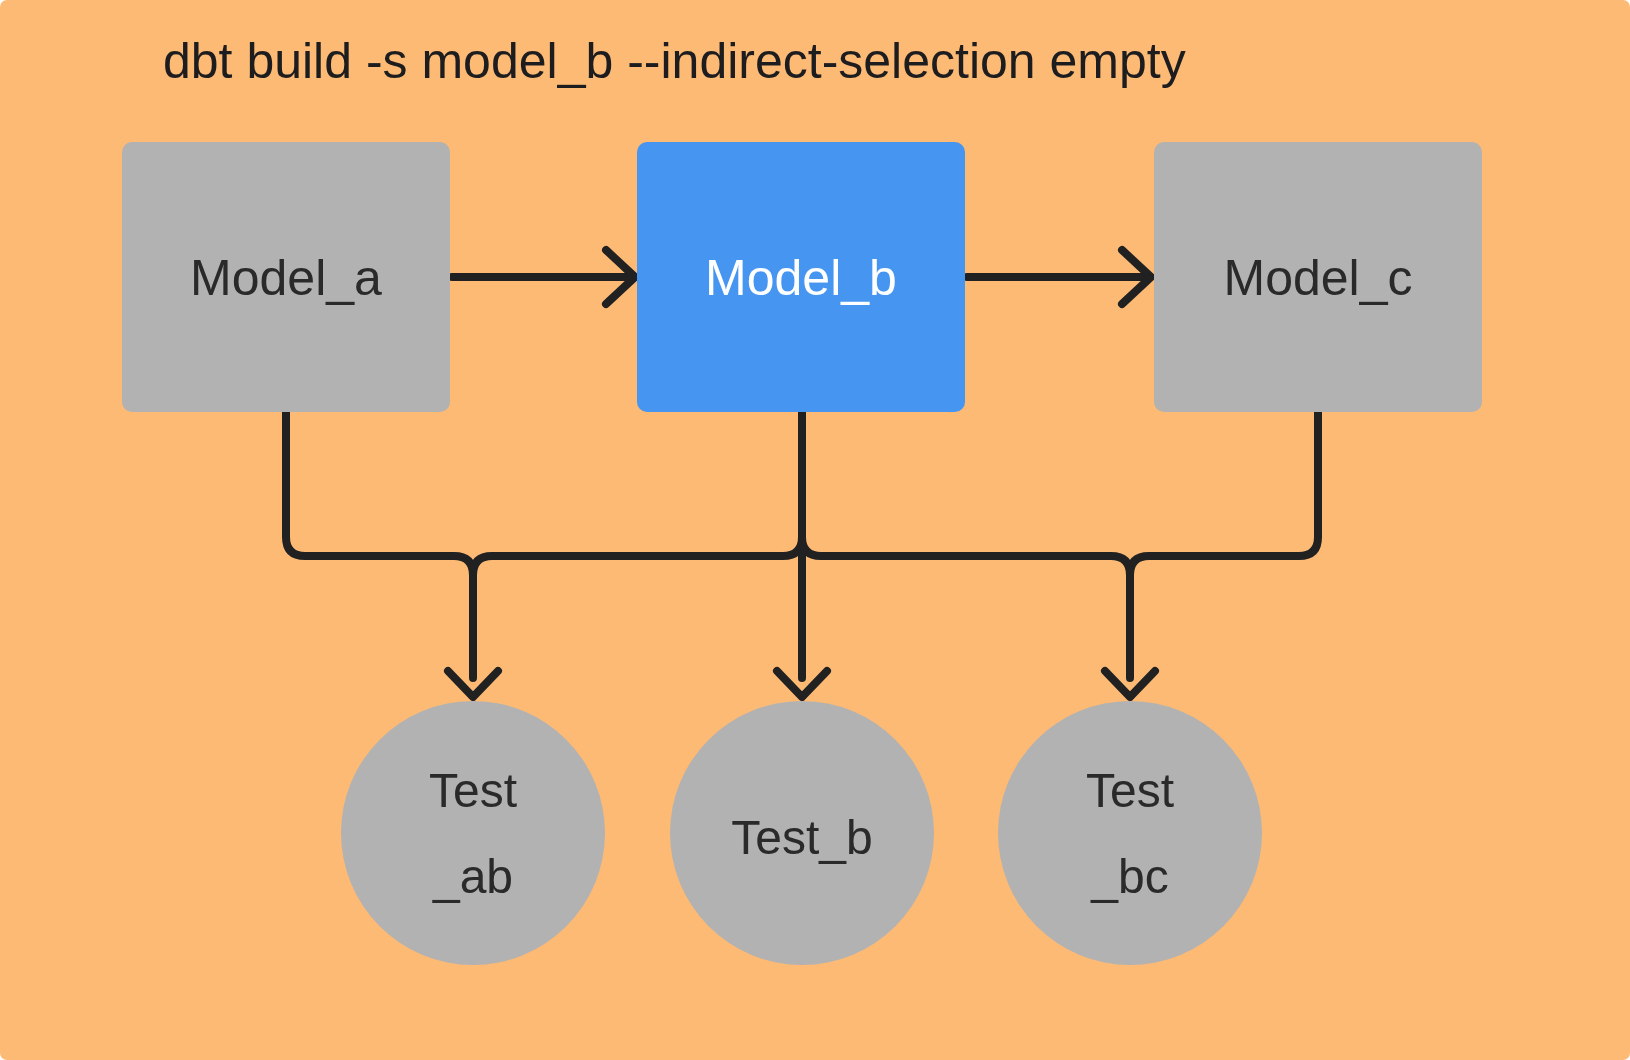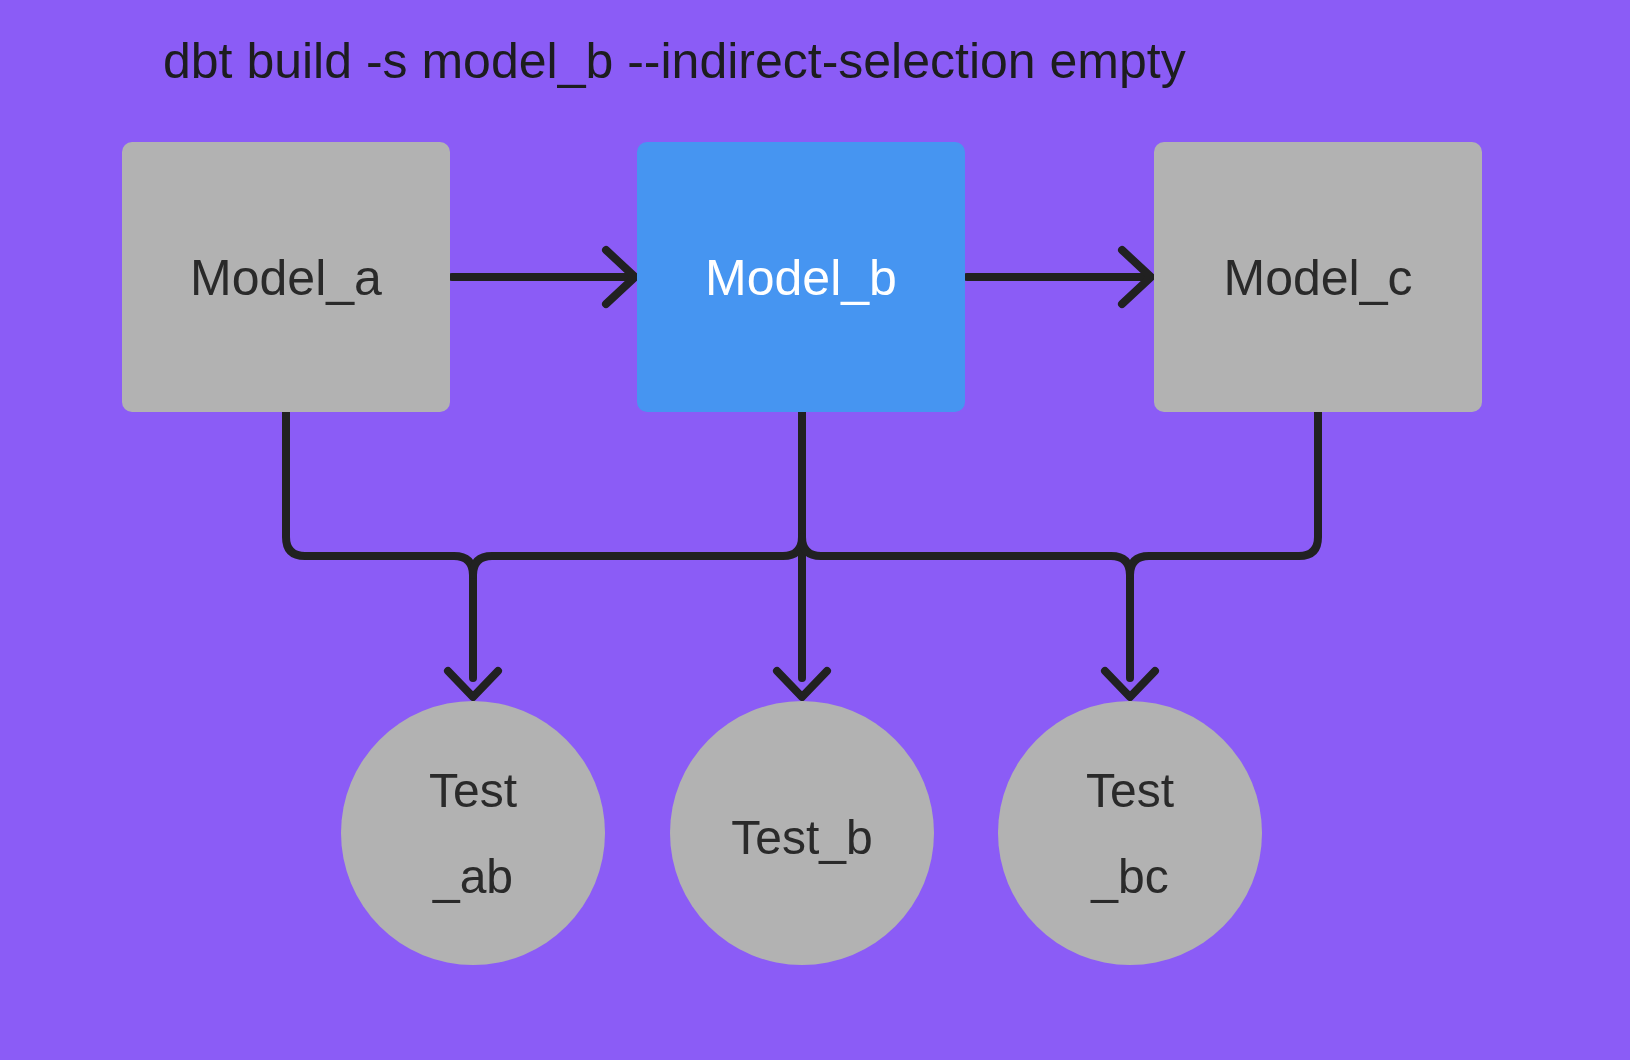--- a/index.html
+++ b/index.html
@@ -8,21 +8,22 @@
     width: 1630px;
     height: 1060px;
     background: #ffffff;
     overflow: hidden;
     font-family: "Liberation Sans", sans-serif;
   }
   .stage {
     position: relative;
     width: 1630px;
     height: 1060px;
-    background: #8b5cf6;
+    background: #fdba74;
+    border-radius: 7px;
   }
   svg { display: block; }
   .title-text {
     font-family: "Liberation Sans", sans-serif;
     font-size: 50px;
     font-weight: 500;
     fill: #1d1d1f;
   }
   .node-label {
     font-family: "Liberation Sans", sans-serif;

